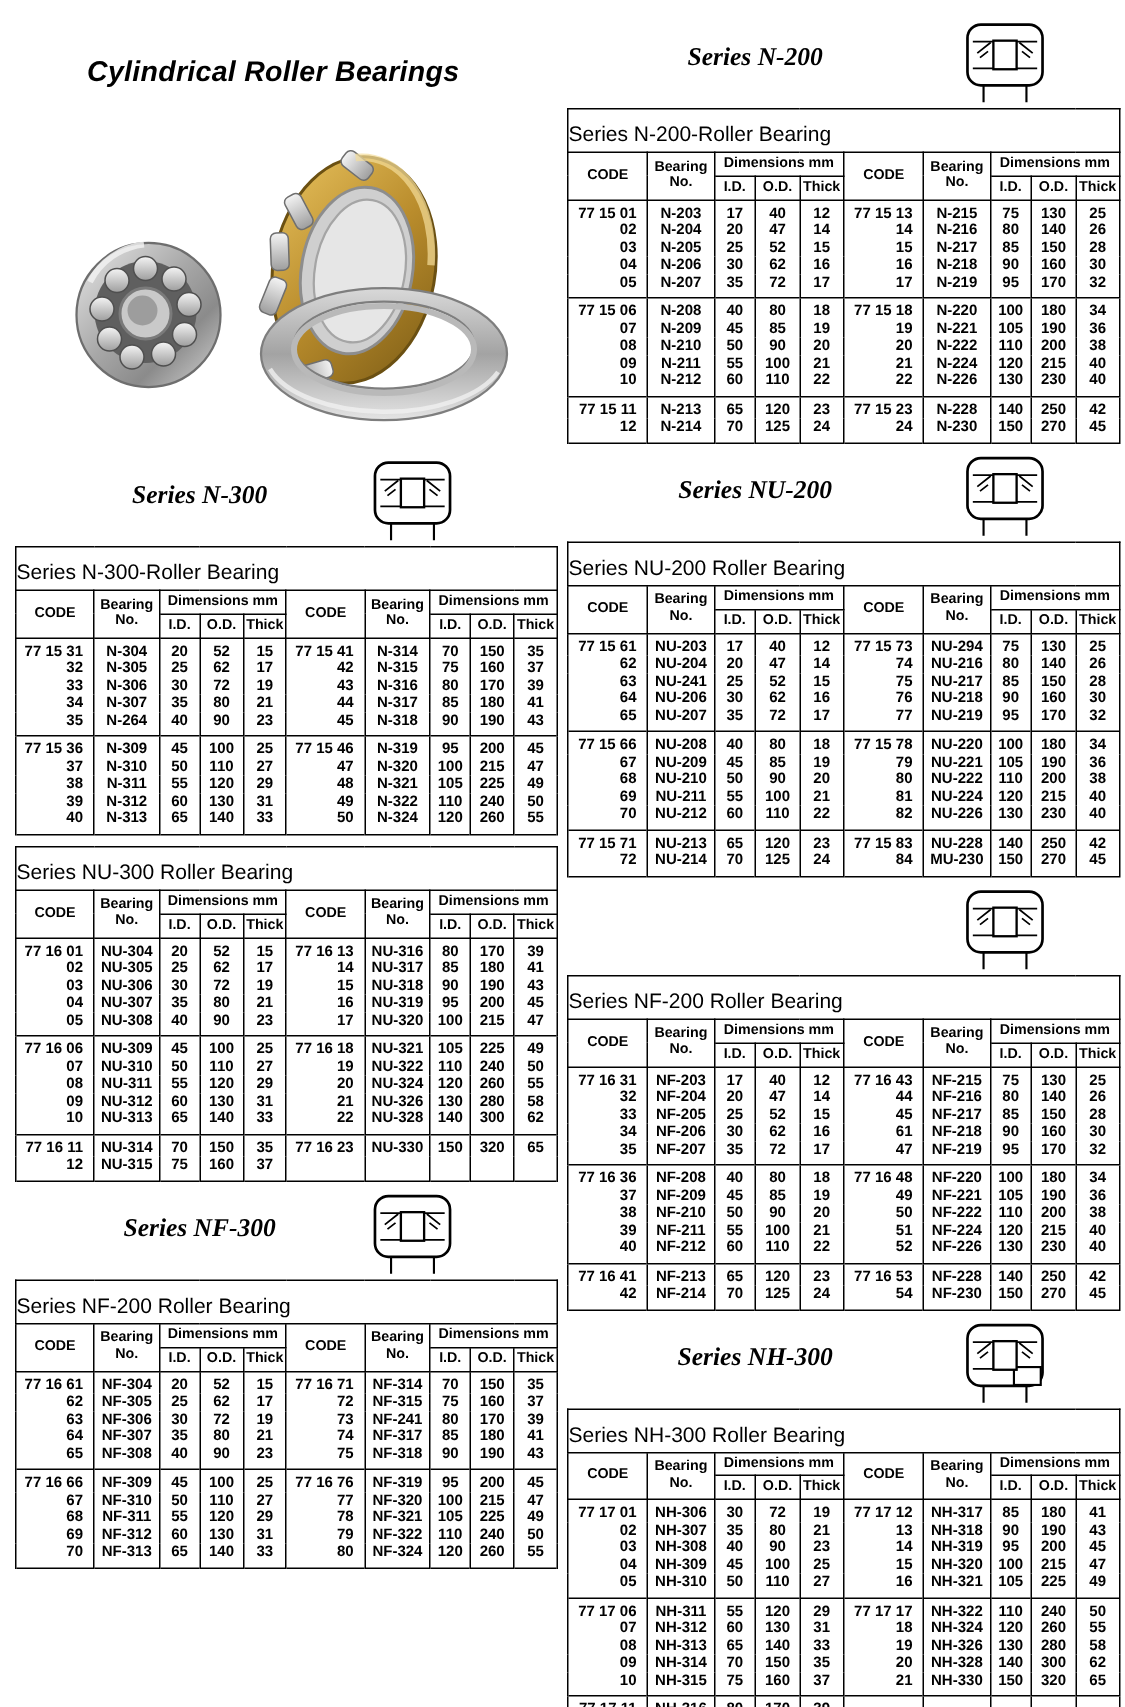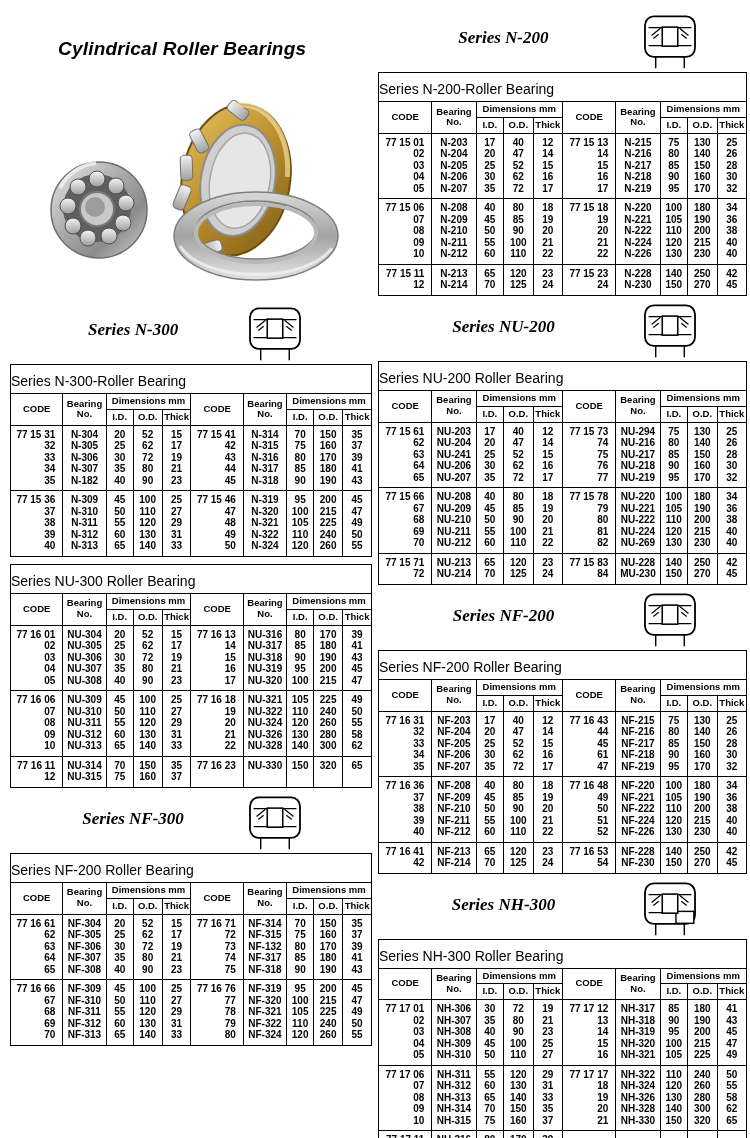--- a/index.html
+++ b/index.html
@@ -220,21 +220,21 @@
               <td class="d">80</td>
               <td class="d">21</td>
               <td class="code">44</td>
               <td class="d">N-317</td>
               <td class="d">85</td>
               <td class="d">180</td>
               <td class="d">41</td>
             </tr>
             <tr>
               <td class="code">35</td>
-              <td class="d">N-182</td>
+              <td class="d">N-264</td>
               <td class="d">40</td>
               <td class="d">90</td>
               <td class="d">23</td>
               <td class="code">45</td>
               <td class="d">N-318</td>
               <td class="d">90</td>
               <td class="d">190</td>
               <td class="d">43</td>
             </tr>
           </tbody>
@@ -561,21 +561,21 @@
               <td class="d">160</td>
               <td class="d">37</td>
             </tr>
             <tr>
               <td class="code">63</td>
               <td class="d">NF-306</td>
               <td class="d">30</td>
               <td class="d">72</td>
               <td class="d">19</td>
               <td class="code">73</td>
-              <td class="d">NF-132</td>
+              <td class="d">NF-241</td>
               <td class="d">80</td>
               <td class="d">170</td>
               <td class="d">39</td>
             </tr>
             <tr>
               <td class="code">64</td>
               <td class="d">NF-307</td>
               <td class="d">35</td>
               <td class="d">80</td>
               <td class="d">21</td>
@@ -1022,21 +1022,21 @@
               <td class="d">215</td>
               <td class="d">40</td>
             </tr>
             <tr>
               <td class="code">70</td>
               <td class="d">NU-212</td>
               <td class="d">60</td>
               <td class="d">110</td>
               <td class="d">22</td>
               <td class="code">82</td>
-              <td class="d">NU-269</td>
+              <td class="d">NU-226</td>
               <td class="d">130</td>
               <td class="d">230</td>
               <td class="d">40</td>
             </tr>
           </tbody>
           <tbody>
             <tr>
               <td class="code">77 15 71</td>
               <td class="d">NU-213</td>
               <td class="d">65</td>
@@ -1058,21 +1058,20 @@
               <td class="d">MU-230</td>
               <td class="d">150</td>
               <td class="d">270</td>
               <td class="d">45</td>
             </tr>
           </tbody>
         </table>
       </section>
       <section class="bsec">
         <div class="bsec-head">
-          <div class="series-title">Series NF-200</div>
           <span class="bicon"><svg viewBox="0 0 100 94" width="62" height="56">
               <rect x="8" y="4" width="84" height="68" rx="15" fill="#fff" stroke="#000" stroke-width="3"></rect>
               <line x1="14" y1="23" x2="86" y2="23" stroke="#000" stroke-width="2"></line>
               <line x1="14" y1="53" x2="86" y2="53" stroke="#000" stroke-width="2"></line>
               <path d="M26 72 L26 91 M74 72 L74 91" stroke="#000" stroke-width="2.4"></path>
               <rect x="37" y="22" width="26" height="32" fill="#fff" stroke="#000" stroke-width="2.6"></rect>
               <path d="M19 36 L34 24 M22 41 L31 34" stroke="#000" stroke-width="2" fill="none"></path>
               <path d="M81 36 L66 24 M78 41 L69 34" stroke="#000" stroke-width="2" fill="none"></path>
             </svg></span>
         </div>

